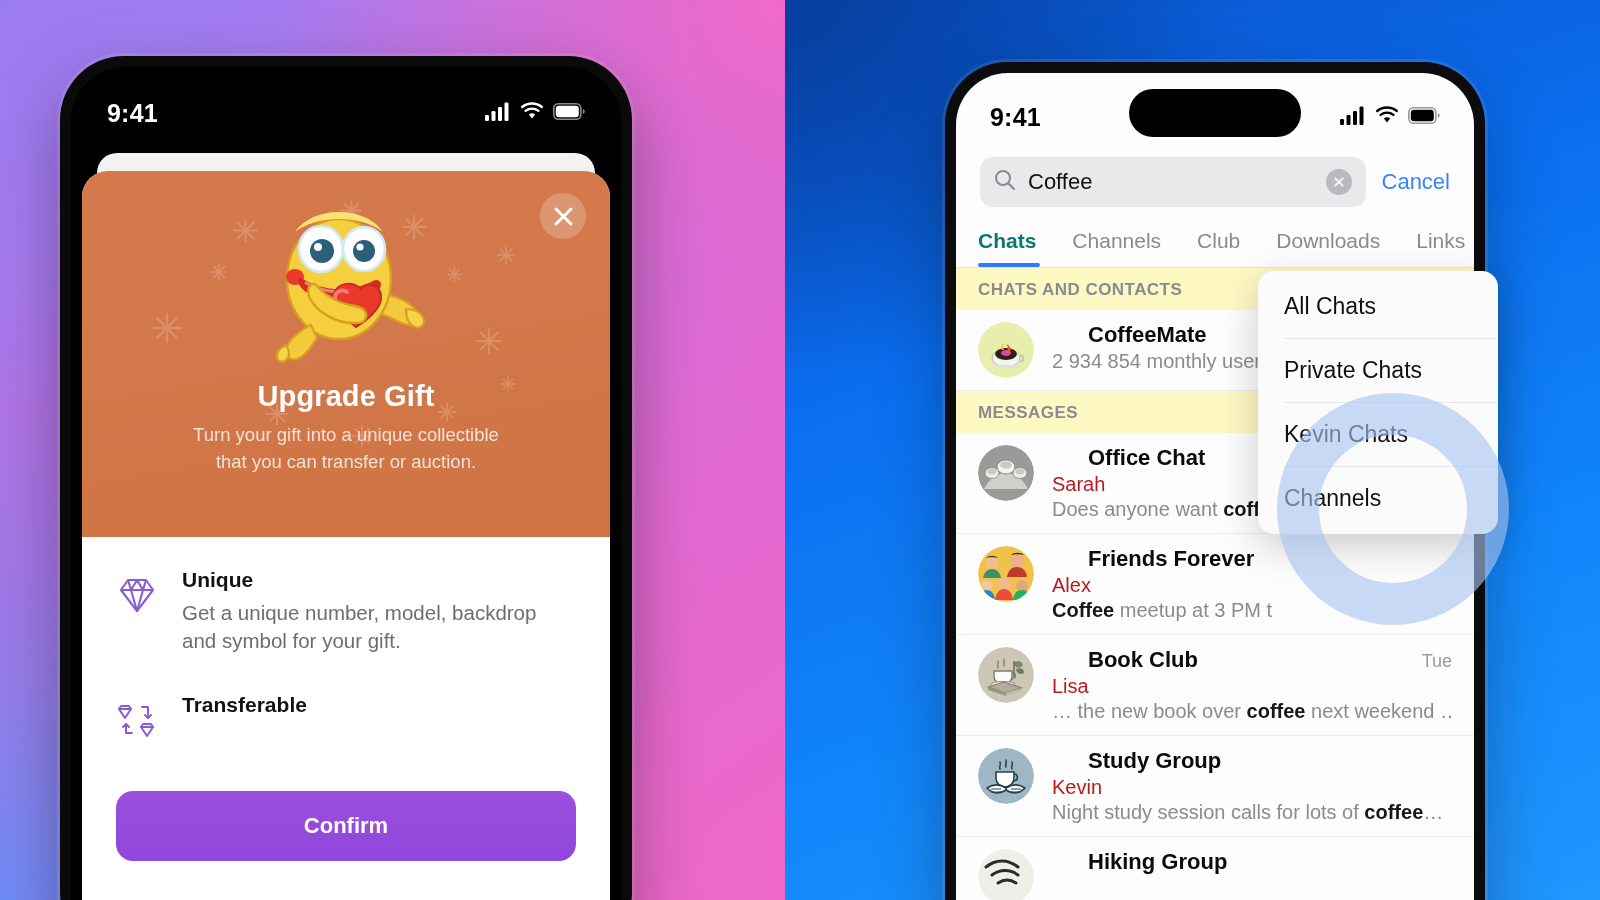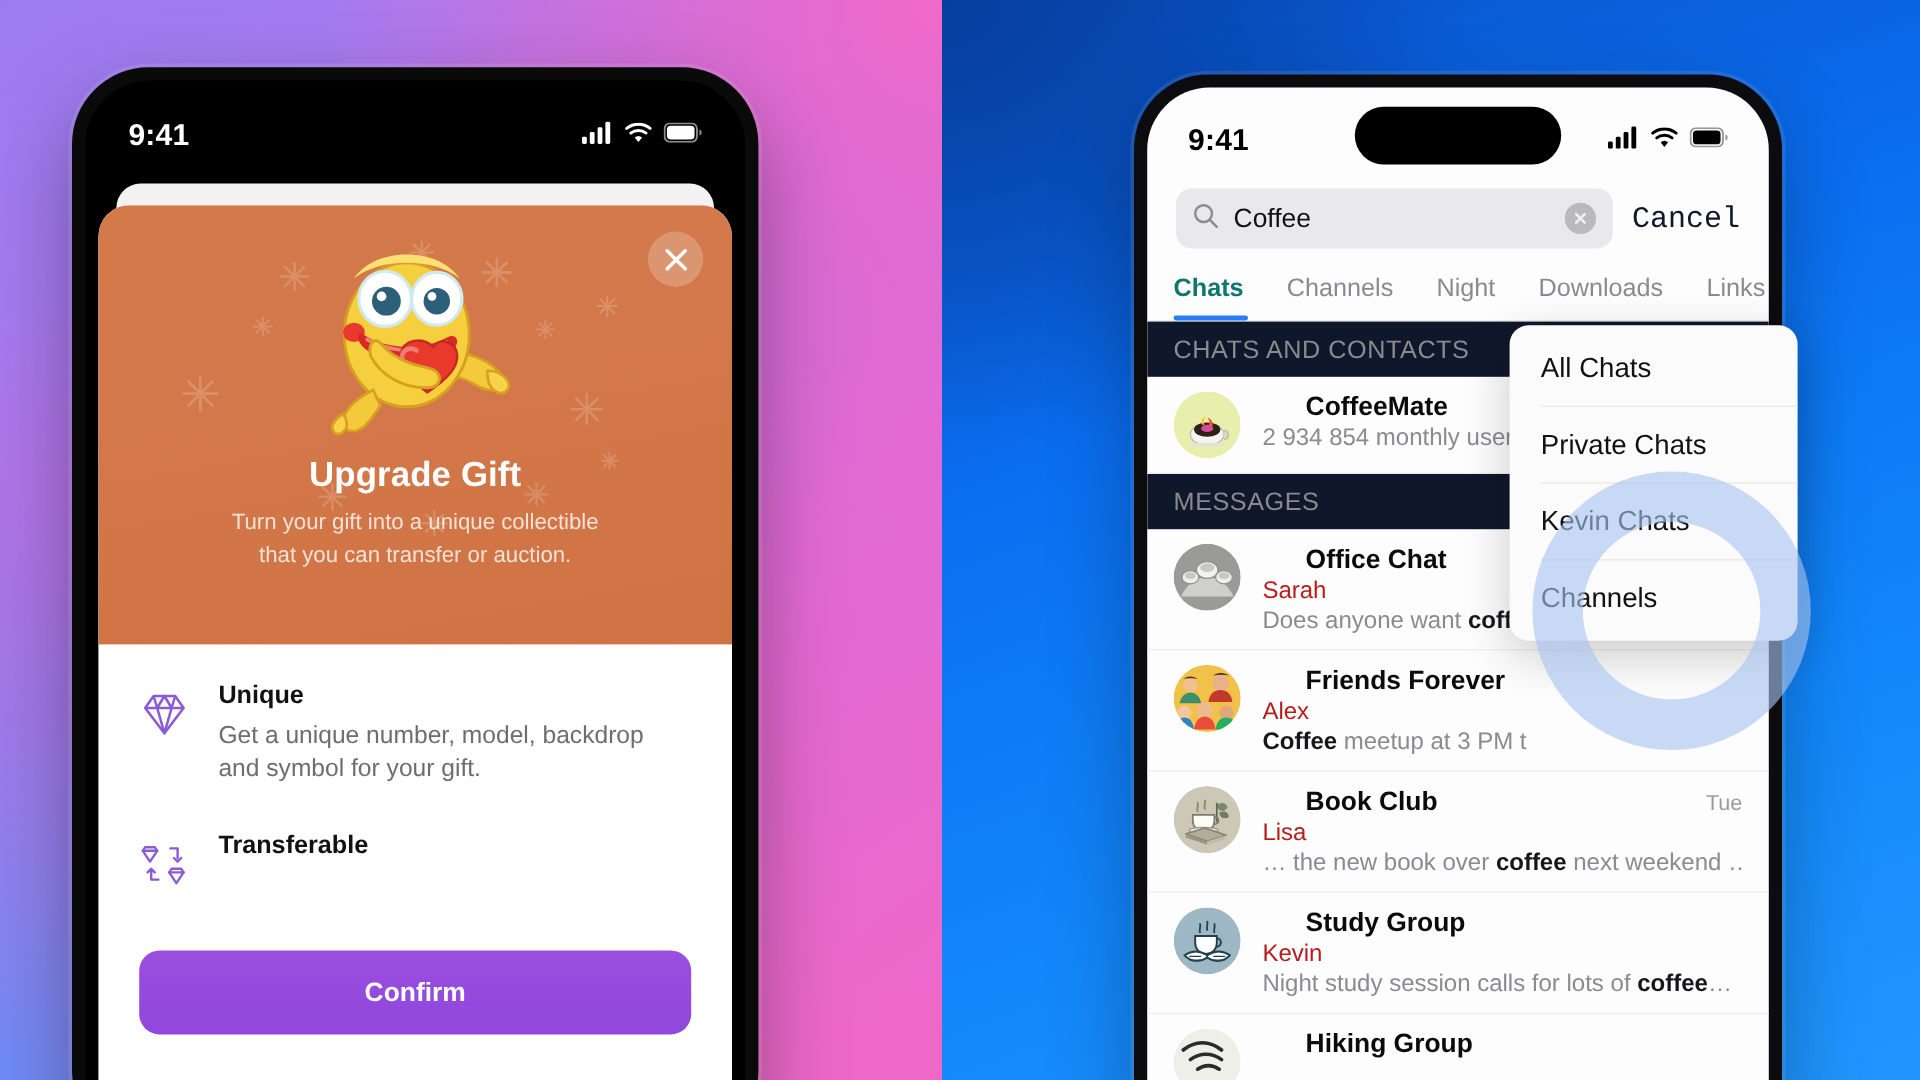--- a/index.html
+++ b/index.html
@@ -113,34 +113,34 @@
   }
 
   .search-row{ display:flex; align-items:center; gap:16px; padding:0 24px; margin-top:6px; }
   .search-box{
     flex:1; height:50px; border-radius:13px; background:#e9e9eb;
     display:flex; align-items:center; gap:12px; padding:0 14px;
   }
   .search-val{ font-size:22px; color:#111; flex:1; }
   .clear-btn{ width:26px; height:26px; border-radius:50%; background:#b9b9be;
               display:flex; align-items:center; justify-content:center; border:none; cursor:pointer;}
-  .cancel-btn{ background:none; border:none; color:#0f172a; font-size:25px; cursor:pointer;
-               font-family:Liberation Mono, monospace; }
+  .cancel-btn{ background:none; border:none; color:#3b82f6; font-size:22px; cursor:pointer;
+               font-family:Liberation Sans, sans-serif; }
 
   .tabs{ display:flex; gap:0; padding:0 22px; margin-top:22px; position:relative; }
   .tab{ font-size:21px; color:#8a8a8f; padding:0 18px 14px 18px; position:relative; cursor:pointer; white-space:nowrap;}
   .tab:first-child{ padding-left:0; }
   .tab.active{ color:#0f766e; font-weight:700; }
   .tab.active::after{
     content:""; position:absolute; left:0; right:14px; bottom:0; height:4px;
     border-radius:2px; background:#2a7cf7;
   }
   .tabs-sep{ height:1px; background:#e3e3e6; margin:0 0 0 0; }
 
-  .sec-hdr{ font-size:21px; color:#8a8a8f; letter-spacing:.45px; padding:12px 22px 10px 22px; background:#0f172a;}
+  .sec-hdr{ font-size:17px; color:#8a8a8f; letter-spacing:.45px; padding:12px 22px 10px 22px; background:#fef9c3;font-weight:bold;}
   .row{ display:flex; align-items:flex-start; gap:18px; padding:12px 22px 12px 22px; border-bottom:1px solid #ececee; }
   .avatar{ width:56px; height:56px; border-radius:50%; flex:0 0 56px; overflow:hidden; }
   .row-body{ flex:1; min-width:0; }
   .row-top{ display:flex; align-items:baseline; justify-content:space-between; gap:8px; }
   .row-title{ font-size:22px; font-weight:700; color:#0b0b0c; white-space:nowrap;margin-left:36px; }
   .row-time{ font-size:18px; color:#9a9aa0; }
   .row-sub{ font-size:20px; color:#b91c1c; margin-top:2px; white-space:nowrap; }
   .row-msg{ font-size:20px; color:#8a8a90; margin-top:2px; white-space:nowrap; overflow:hidden; }
   .row-msg b{ color:#17171a; font-weight:700; }
   .row-users{ font-size:20px; color:#8a8a90; margin-top:2px; }
@@ -467,21 +467,21 @@
                   </g>
                 </svg>
             </button>
           </div>
           <button class="cancel-btn">Cancel</button>
         </div>
 
         <div class="tabs">
           <div class="tab active">Chats</div>
           <div class="tab">Channels</div>
-          <div class="tab">Night</div>
+          <div class="tab">Club</div>
           <div class="tab">Downloads</div>
           <div class="tab">Links</div>
         </div>
         <div class="tabs-sep"></div>
 
         <div class="sec-hdr">CHATS AND CONTACTS</div>
 
         <div class="row">
           <div class="avatar">
             <svg viewBox="0 0 56 56" width="56" height="56">

